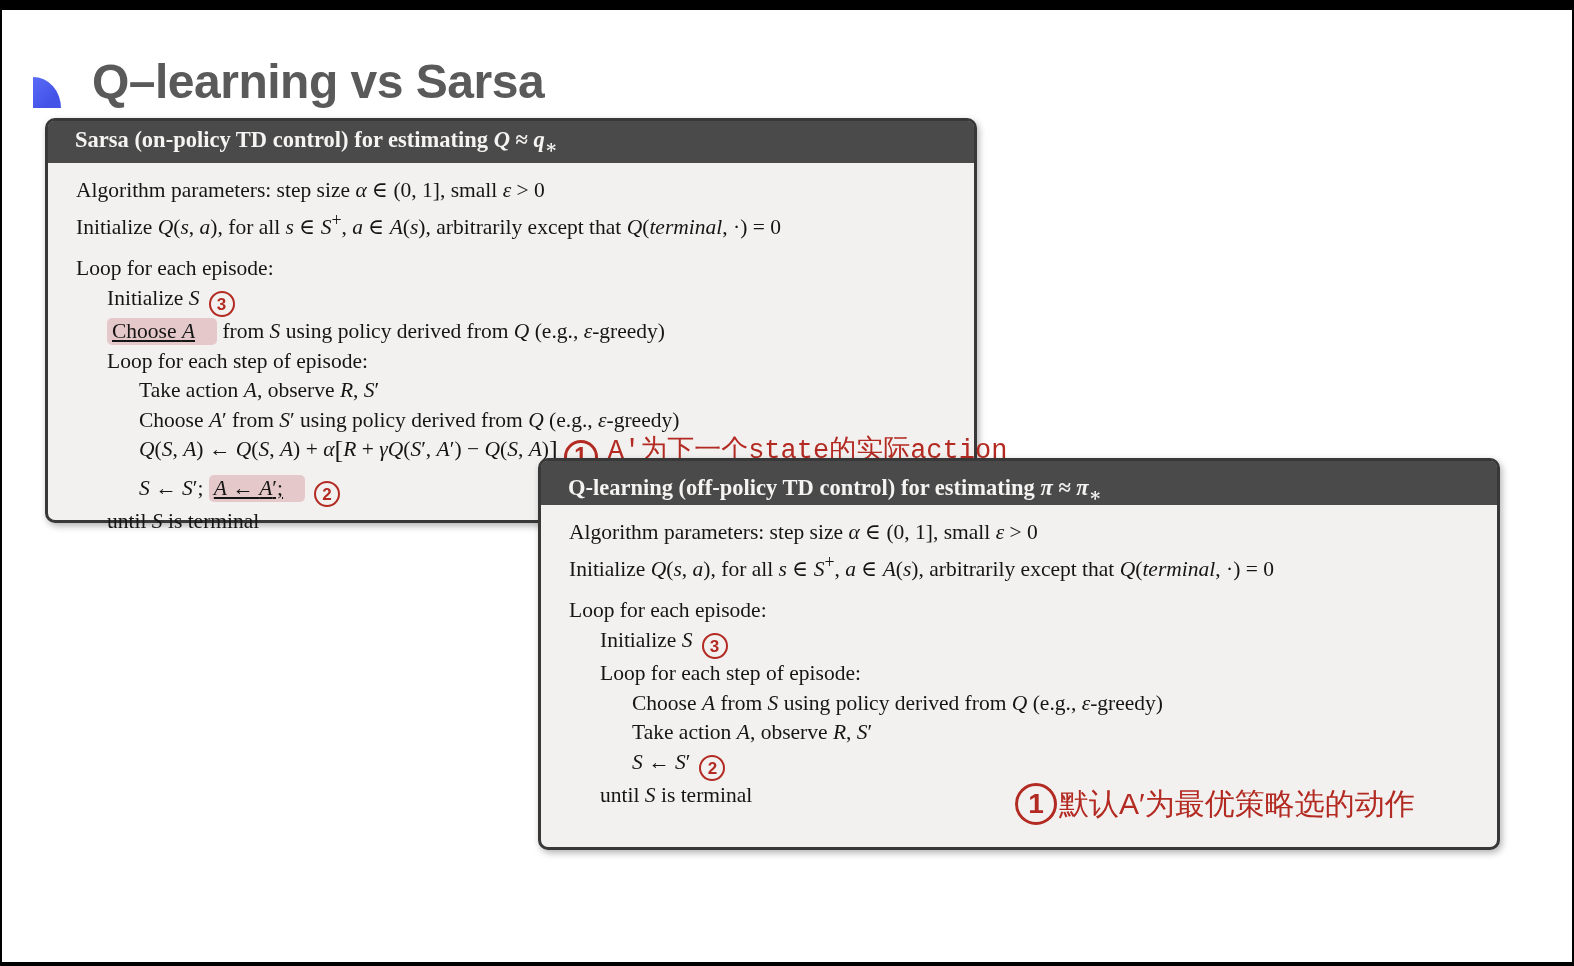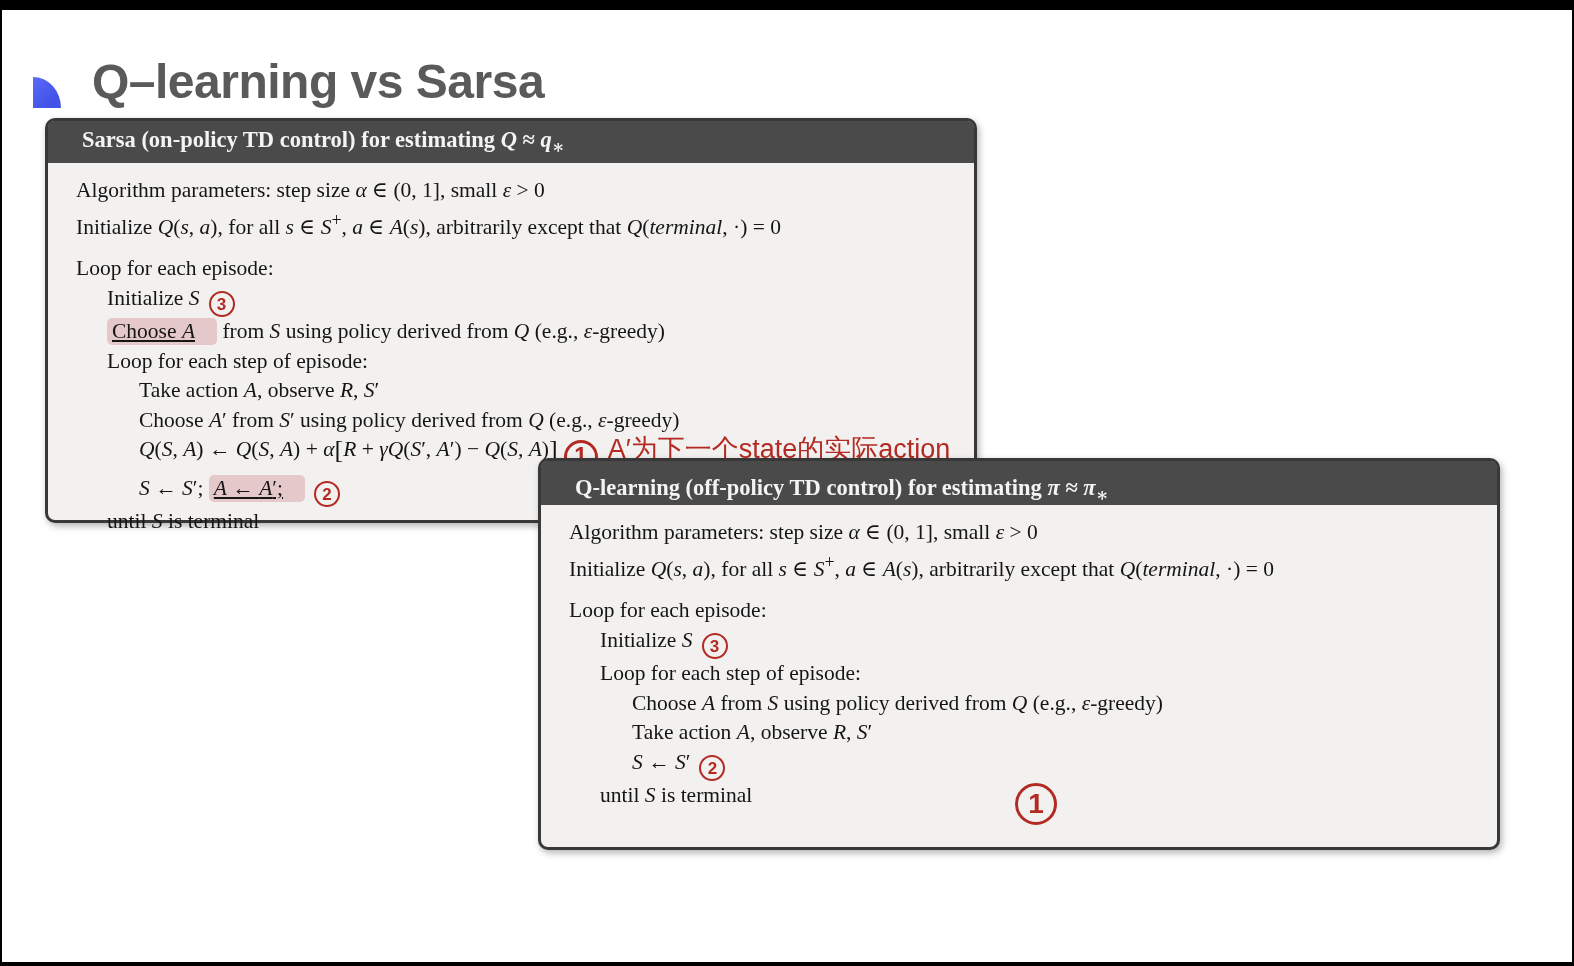--- a/index.html
+++ b/index.html
@@ -45,21 +45,21 @@
     border-radius:10px;
     box-shadow:2px 3px 7px rgba(0,0,0,0.3);
   }
   .algo-box.sarsa  { left:45px;  top:118px; width:932px; height:405px; z-index:1; }
   .algo-box.qlearn { left:538px; top:458px; width:962px; height:392px; z-index:2; }
 
   .algo-header {
     background:var(--header-bg);
     color:#f5f4f2;
     display:flex; align-items:center;
-    padding-left:34px;
+    padding-left:27px;
     font-weight:bold; font-size:22.5px;
     border-radius:6px 6px 0 0;
     white-space:nowrap;
   }
   .algo-box.sarsa  .algo-header { height:42px; }
   .algo-box.qlearn .algo-header { height:44px;align-items:flex-end; }
 
   .algo-body {
     padding:13px 10px 0 28px;
     font-size:21.5px;
@@ -91,21 +91,21 @@
     font-family:"Liberation Sans","DejaVu Sans",sans-serif;
     font-size:17px; font-weight:600; line-height:1;
     margin-left:9px; vertical-align:-5px;
     background:transparent;
   }
   .circ.lg { width:34px; height:34px; border-width:3px; font-size:23px; vertical-align:-8px; margin-left:6px; }
   .circ.xl { width:42px; height:42px; border-width:3.5px; font-size:28px; vertical-align:-11px; margin:0; }
 
   .note {
     color:var(--annotation-red);
-    font-family:Liberation Sans, sans-serif;
+    font-family:Liberation Mono, monospace;
     font-size:27px;
     margin-left:10px;
     vertical-align:-2px;
   }
   .floating-annotation {
     position:absolute;
     left:474px; top:322px;
     display:flex; align-items:center; gap:2px;
     color:var(--annotation-red);
     font-family:"Liberation Sans","DejaVu Sans",sans-serif;
@@ -153,14 +153,15 @@
       <div class="line indent0 gap"><span>Loop for each episode:</span></div>
       <div class="line indent1"><span>Initialize <i>S</i></span><span class="circ">3</span></div>
       <div class="line indent1"><span>Loop for each step of episode:</span></div>
       <div class="line indent2"><span>Choose <i>A</i> from <i>S</i> using policy derived from <i>Q</i> (e.g., <i>ε</i>-greedy)</span></div>
       <div class="line indent2"><span>Take action <i>A</i>, observe <i>R</i>, <i>S</i>′</span></div>
       <div class="line indent2"><span><i>S</i> ← <i>S</i>′</span><span class="circ">2</span></div>
       <div class="line indent1"><span>until <i>S</i> is terminal</span></div>
     </div>
   <div class="floating-annotation">
     <span class="circ xl">1</span>
+    <span>默认A′为最优策略选的动作</span>
   </div>
 </section>
 
 </body></html>

